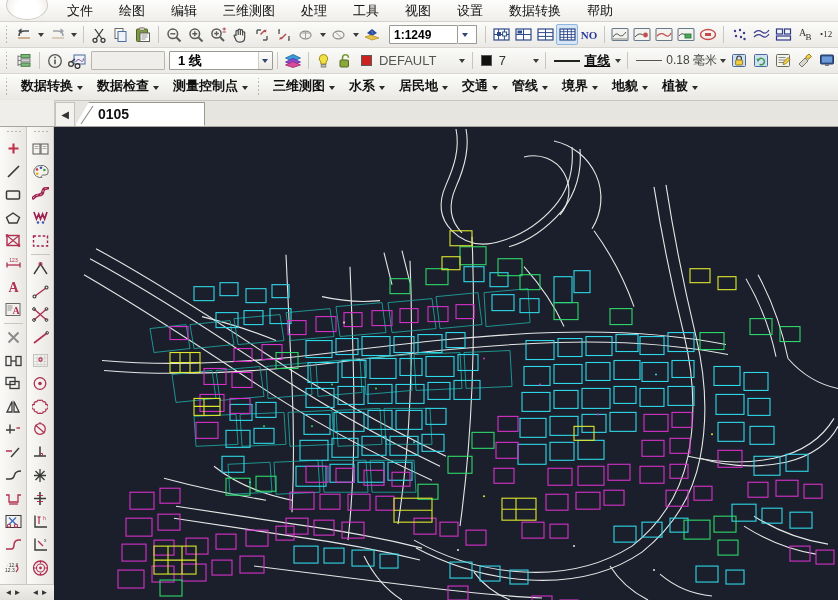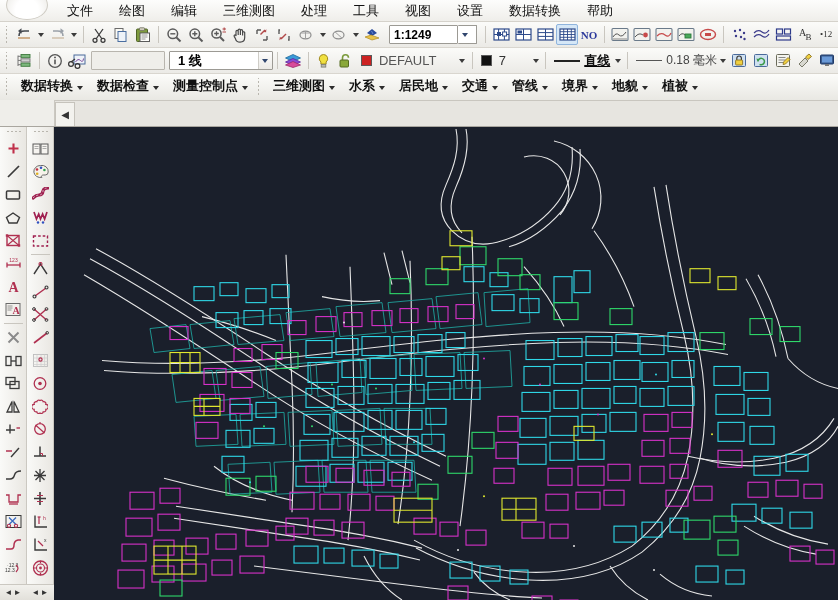--- a/index.html
+++ b/index.html
@@ -616,20 +616,26 @@
     </div>
     <div class="strip-item">
       <span>植被</span>
       <span class="dn"></span>
     </div>
   </div>
 
   <div class="tabbar">
     <div class="lpad"></div>
     <div class="tab-nav">◀</div>
+    <div class="tab">
+      <svg class="slash" viewBox="0 0 14 20">
+          <path d="M1 19 L13 1" stroke="#8e8b84" stroke-width="1.1" fill="none"></path>
+        </svg>
+      <span class="lbl">0105</span>
+    </div>
     <div class="filler"></div>
   </div>
 
   <div class="body">
 
     <div class="vtool">
       <div class="vgrip"></div>
       <div class="vbtn">
         <svg width="15" height="15" viewBox="0 0 15 15">
             <path d="M7.5 2.5 v10 M2.5 7.5 h10" stroke="#c0304a" stroke-width="2.1"></path>

